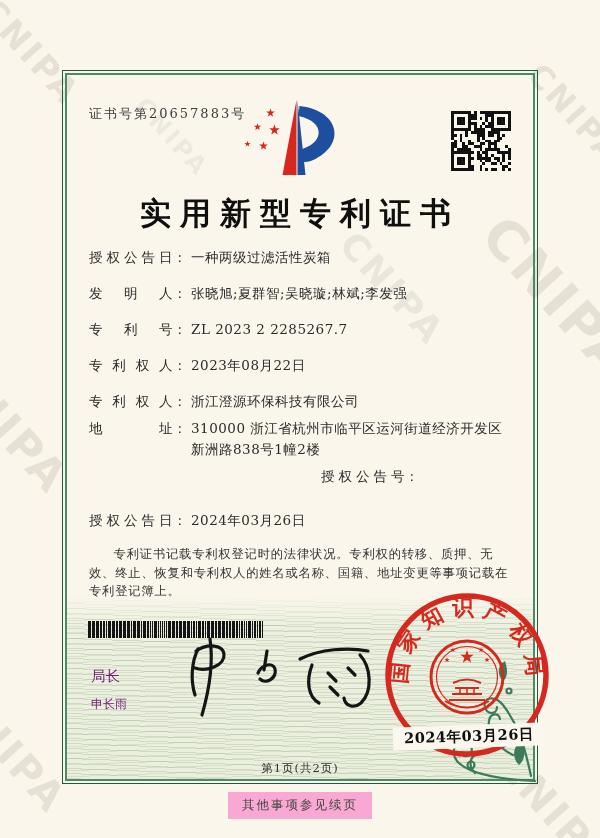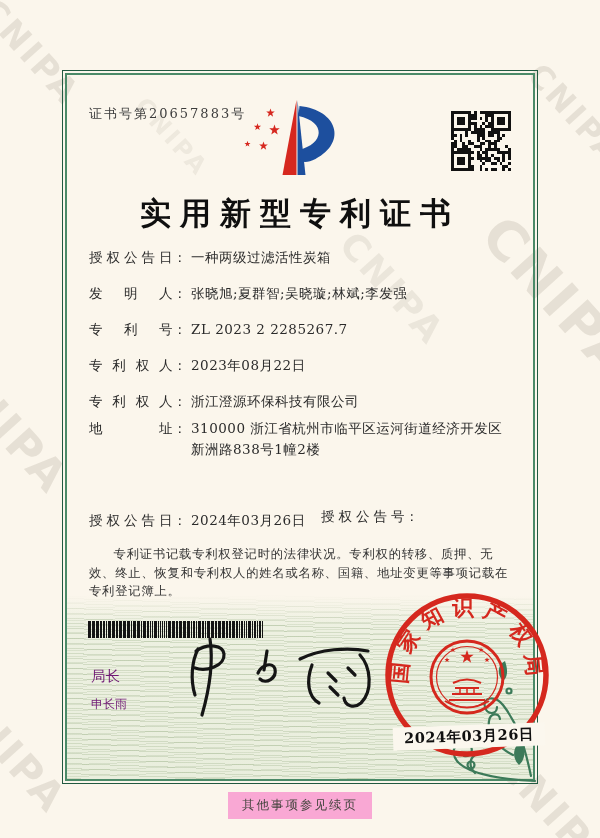--- a/index.html
+++ b/index.html
@@ -24,21 +24,21 @@
   .title{position:absolute;top:118px;left:0;width:100%;text-align:center;z-index:3;
       font-size:31px;font-weight:bold;letter-spacing:9px;color:#0f0f0f;}
   .content{position:absolute;left:22px;right:18px;top:172px;z-index:3;font-size:13.5px;color:#2b2b2b;}
   .frow{display:flex;line-height:21px;margin-bottom:15px;letter-spacing:.5px;}
   .frow.tight{margin-bottom:6px;}
   .flabel{display:inline-block;width:84px;flex:0 0 84px;text-align:justify;text-align-last:justify;}
   .fcolon{flex:0 0 auto;padding-right:4px;}
   .fvalue{flex:1 1 auto;}
   .grant{display:flex;margin-top:2px;line-height:21px;letter-spacing:.5px;}
   .gcell-l{display:flex;width:232px;flex:0 0 232px;margin-top:44px;}
-  .gcell-r{display:flex;flex:1;margin-top:40px;}
+  .gcell-r{display:flex;flex:1;}
   .paras{margin-top:14px;font-size:12.3px;line-height:18.5px;letter-spacing:.8px;color:#333;}
   .paras p{margin:0 0 7px 0;text-indent:2em;}
   .barcode{position:absolute;left:20px;top:546px;z-index:4;}
   .signatory{position:absolute;left:24px;top:592px;z-index:4;color:#701a75;
       font-family:"DejaVu Sans","Liberation Sans",sans-serif;font-size:14.5px;}
   .signatory .name{margin-top:10px;font-size:12px;}
   .signature{position:absolute;left:95px;top:558px;z-index:4;}
   .seal{position:absolute;left:314px;top:514px;z-index:5;}
   .seal-date{position:absolute;left:326px;top:650px;width:152px;z-index:6;text-align:center;
       background:#fbf7ee;transform:rotate(-2deg);font-weight:bold;font-size:14.5px;color:#101010;
@@ -389,20 +389,21 @@
         <g id="emblem-stars" fill="#d5281e">
             <polygon points="86.00,61.00 87.64,65.73 92.66,65.84 88.66,68.87 90.12,73.66 86.00,70.80 81.88,73.66 83.34,68.87 79.34,65.84 84.36,65.73"></polygon>
             <polygon points="72.00,58.20 72.66,60.09 74.66,60.13 73.06,61.35 73.65,63.27 72.00,62.12 70.35,63.27 70.94,61.35 69.34,60.13 71.34,60.09"></polygon>
             <polygon points="100.00,58.20 100.66,60.09 102.66,60.13 101.06,61.35 101.65,63.27 100.00,62.12 98.35,63.27 98.94,61.35 97.34,60.13 99.34,60.09"></polygon>
             <polygon points="66.00,68.20 66.66,70.09 68.66,70.13 67.06,71.35 67.65,73.27 66.00,72.12 64.35,73.27 64.94,71.35 63.34,70.13 65.34,70.09"></polygon>
             <polygon points="106.00,68.20 106.66,70.09 108.66,70.13 107.06,71.35 107.65,73.27 106.00,72.12 104.35,73.27 104.94,71.35 103.34,70.13 105.34,70.09"></polygon>
           </g>
       </svg>
       <div class="seal-date">2024年03月26日</div>
 
+      <div class="page-num">第1页(共2页)</div>
 
       <svg class="flourish" width="112" height="150" viewBox="0 0 112 150">
         <g stroke="#3c7a59" fill="none" stroke-width="2.2" stroke-linecap="round">
           <path d="M110,148 C70,146 42,140 32,128 C24,118 32,105 42,110 C50,114 47,125 39,123"></path>
           <path d="M106,143 C99,110 92,90 78,72 C70,62 57,64 60,74 C62,82 72,82 72,74"></path>
           <path d="M88,122 C72,114 62,101 64,88 C65,80 74,79 75,86"></path>
           <path d="M50,140 C44,134 44,126 50,122"></path>
           <circle cx="46" cy="132" r="3.5"></circle>
           <circle cx="70" cy="96" r="3"></circle>
           <circle cx="84" cy="58" r="2.5"></circle>

